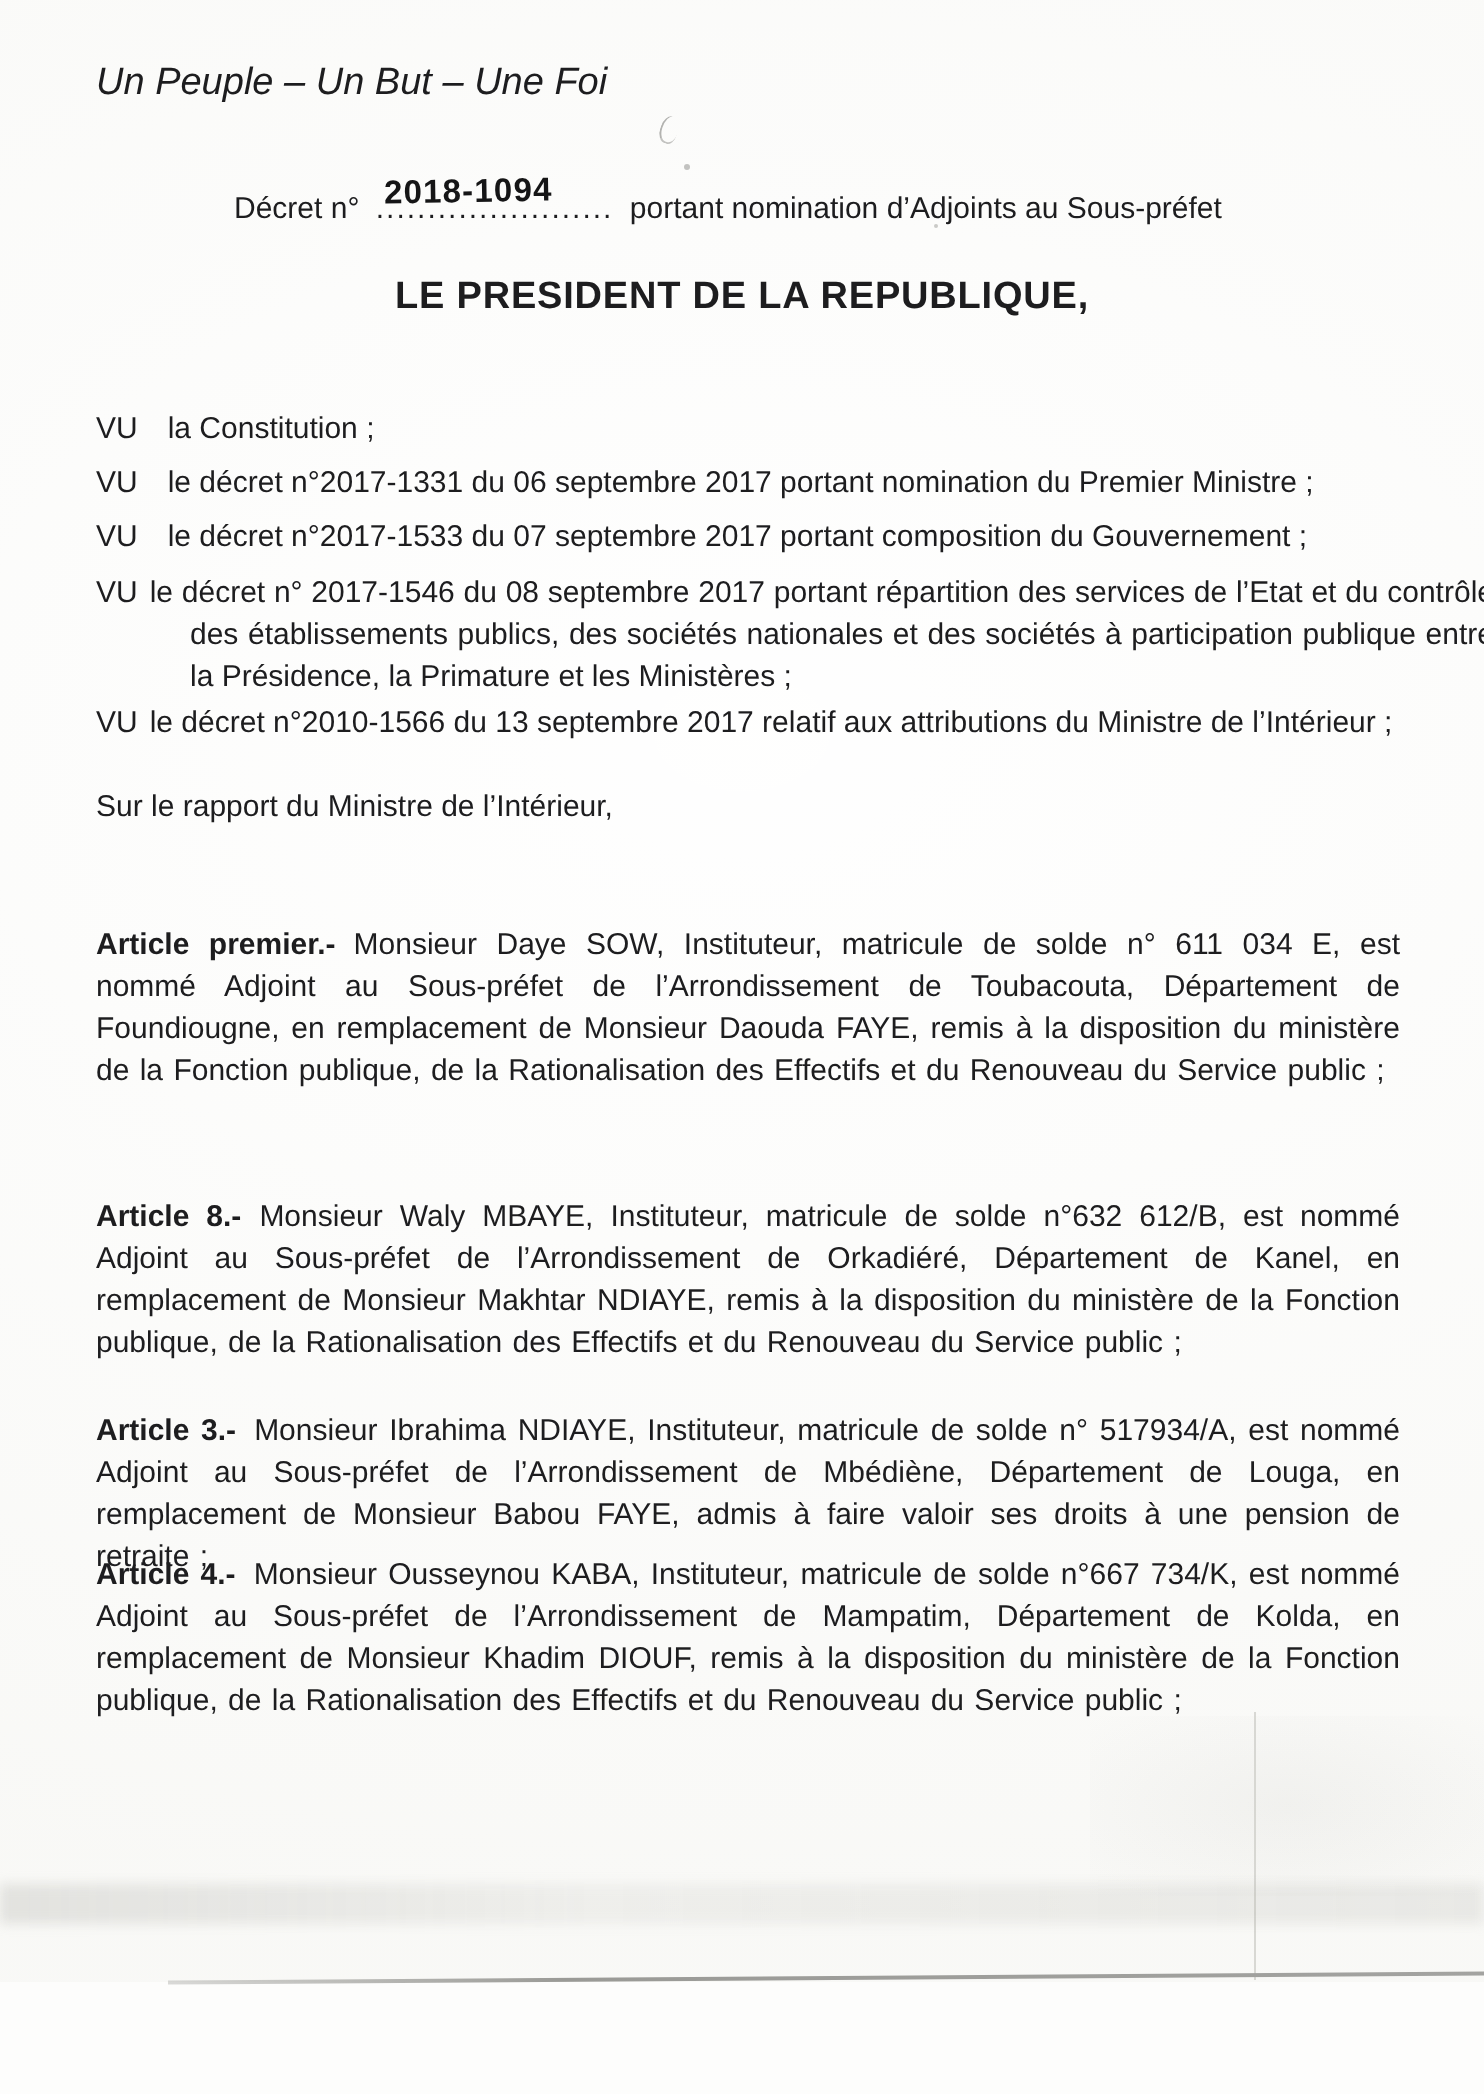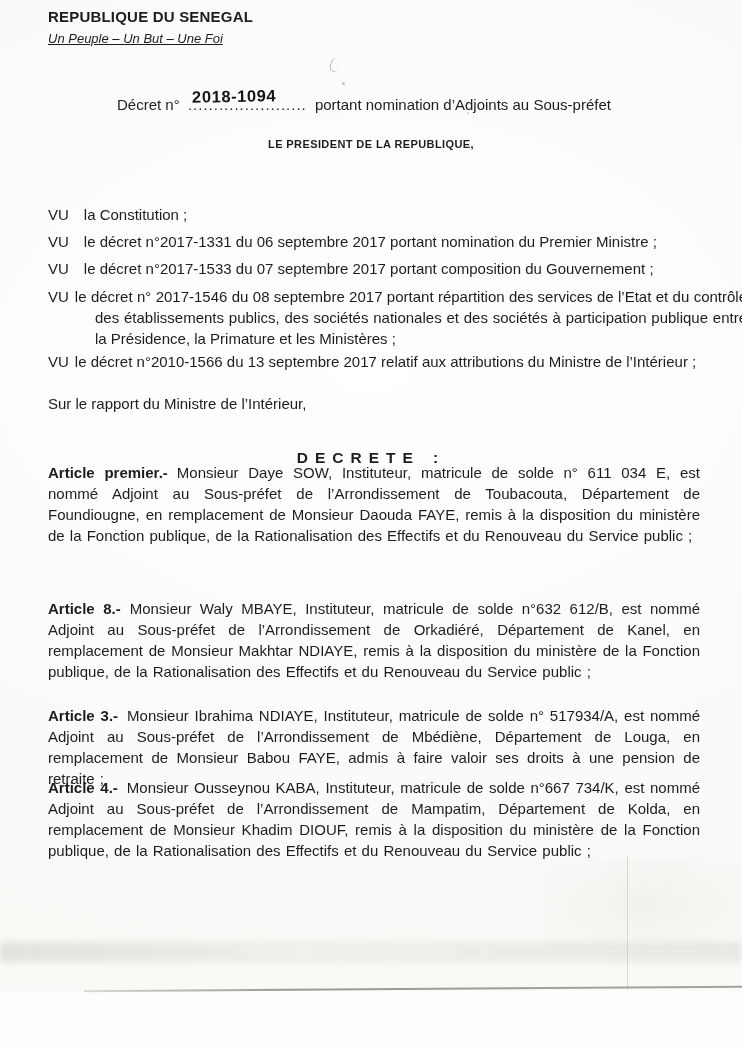--- a/index.html
+++ b/index.html
@@ -15,21 +15,21 @@
     color: #1d1d1f;
   }
   .abs { position: absolute; }
 
   .country {
     left: 48px; top: 8px;
     font-size: 15px; font-weight: bold; letter-spacing: 0.2px;
   }
   .motto {
     left: 48px; top: 31px;
-    font-size: 13px; font-style: italic; text-decoration: underline;
+    font-size: 19px; font-style: italic;
   }
 
   .decree-line {
     left: 117px; top: 96px;
     font-size: 15px; white-space: nowrap;
   }
   .dotline {
     position: relative;
     display: inline-block;
     letter-spacing: 1px;
@@ -40,21 +40,21 @@
     left: 4px; bottom: 7px;
     font-size: 16.5px; font-weight: bold; letter-spacing: 0.6px;
     color: #151516;
     transform: rotate(-1deg);
     white-space: nowrap;
   }
 
   .president-heading {
     left: 0; top: 138px; width: 742px;
     text-align: center;
-    font-size: 11px; font-weight: bold; letter-spacing: 0.4px;
+    font-size: 19px; font-weight: bold; letter-spacing: 0.4px;
   }
 
   .vu-item, .report-line, .article {
     left: 48px; width: 652px;
     font-size: 15px; line-height: 21px;
   }
   .vu-item { text-align: justify; padding-left: 47px; text-indent: -47px; }
   .vu-item .vu-label { display: inline; margin-top: 44px; }
   .gap-wide  .vu-label { margin-right: 15px; }
   .gap-narrow .vu-label { margin-right: 6px; }
@@ -113,21 +113,20 @@
   .below-edge {
     left: 0; top: 991px; width: 742px; height: 56px;
     background: #fdfdfc;
   }
 </style>
 </head>
 <body>
 
 <div class="page">
 
-  <div class="abs country">REPUBLIQUE DU SENEGAL</div>
   <div class="abs motto">Un Peuple – Un But – Une Foi</div>
 
   <div class="abs speck-squiggle"></div>
   <div class="abs speck-dot-1"></div>
   <div class="abs speck-dot-2"></div>
 
   <div class="abs decree-line">
     <span>Décret  n°</span>
     <span class="dotline">
       <span>.......................</span>
@@ -149,21 +148,20 @@
   </div>
   <div class="abs vu-item vu-4 gap-narrow">
     <span class="vu-label">VU</span><span>le décret n° 2017-1546 du 08 septembre 2017 portant répartition des services de l’Etat et du contrôle des établissements publics, des sociétés nationales et des sociétés à participation publique entre la Présidence, la Primature et les Ministères ;</span>
   </div>
   <div class="abs vu-item vu-5 gap-narrow">
     <span class="vu-label">VU</span><span>le décret n°2010-1566 du 13 septembre 2017 relatif aux attributions du Ministre de l’Intérieur ;</span>
   </div>
 
   <div class="abs report-line">Sur le rapport du Ministre de l’Intérieur,</div>
 
-  <div class="abs decrete-heading">DECRETE :</div>
 
   <div class="abs article art-1">
     <span class="art-label">Article premier.-</span><span>Monsieur Daye SOW, Instituteur, matricule de solde n° 611 034 E, est nommé Adjoint au Sous-préfet de l’Arrondissement de Toubacouta, Département de Foundiougne, en remplacement de Monsieur Daouda FAYE, remis à la disposition du ministère de la Fonction publique, de la Rationalisation des Effectifs et du Renouveau du Service public ;</span>
   </div>
   <div class="abs article art-2">
     <span class="art-label">Article 8.-</span><span>Monsieur Waly MBAYE, Instituteur, matricule de solde n°632 612/B, est nommé Adjoint au Sous-préfet de l’Arrondissement de Orkadiéré, Département de Kanel, en remplacement de Monsieur Makhtar NDIAYE, remis à la disposition du ministère de la Fonction publique, de la Rationalisation des Effectifs et du Renouveau du Service public ;</span>
   </div>
   <div class="abs article art-3">
     <span class="art-label">Article 3.-</span><span>Monsieur Ibrahima NDIAYE, Instituteur, matricule de solde n° 517934/A, est nommé Adjoint au Sous-préfet de l’Arrondissement de Mbédiène, Département de Louga, en remplacement de Monsieur Babou FAYE, admis à faire valoir ses droits à une pension de retraite ;</span>
   </div>

